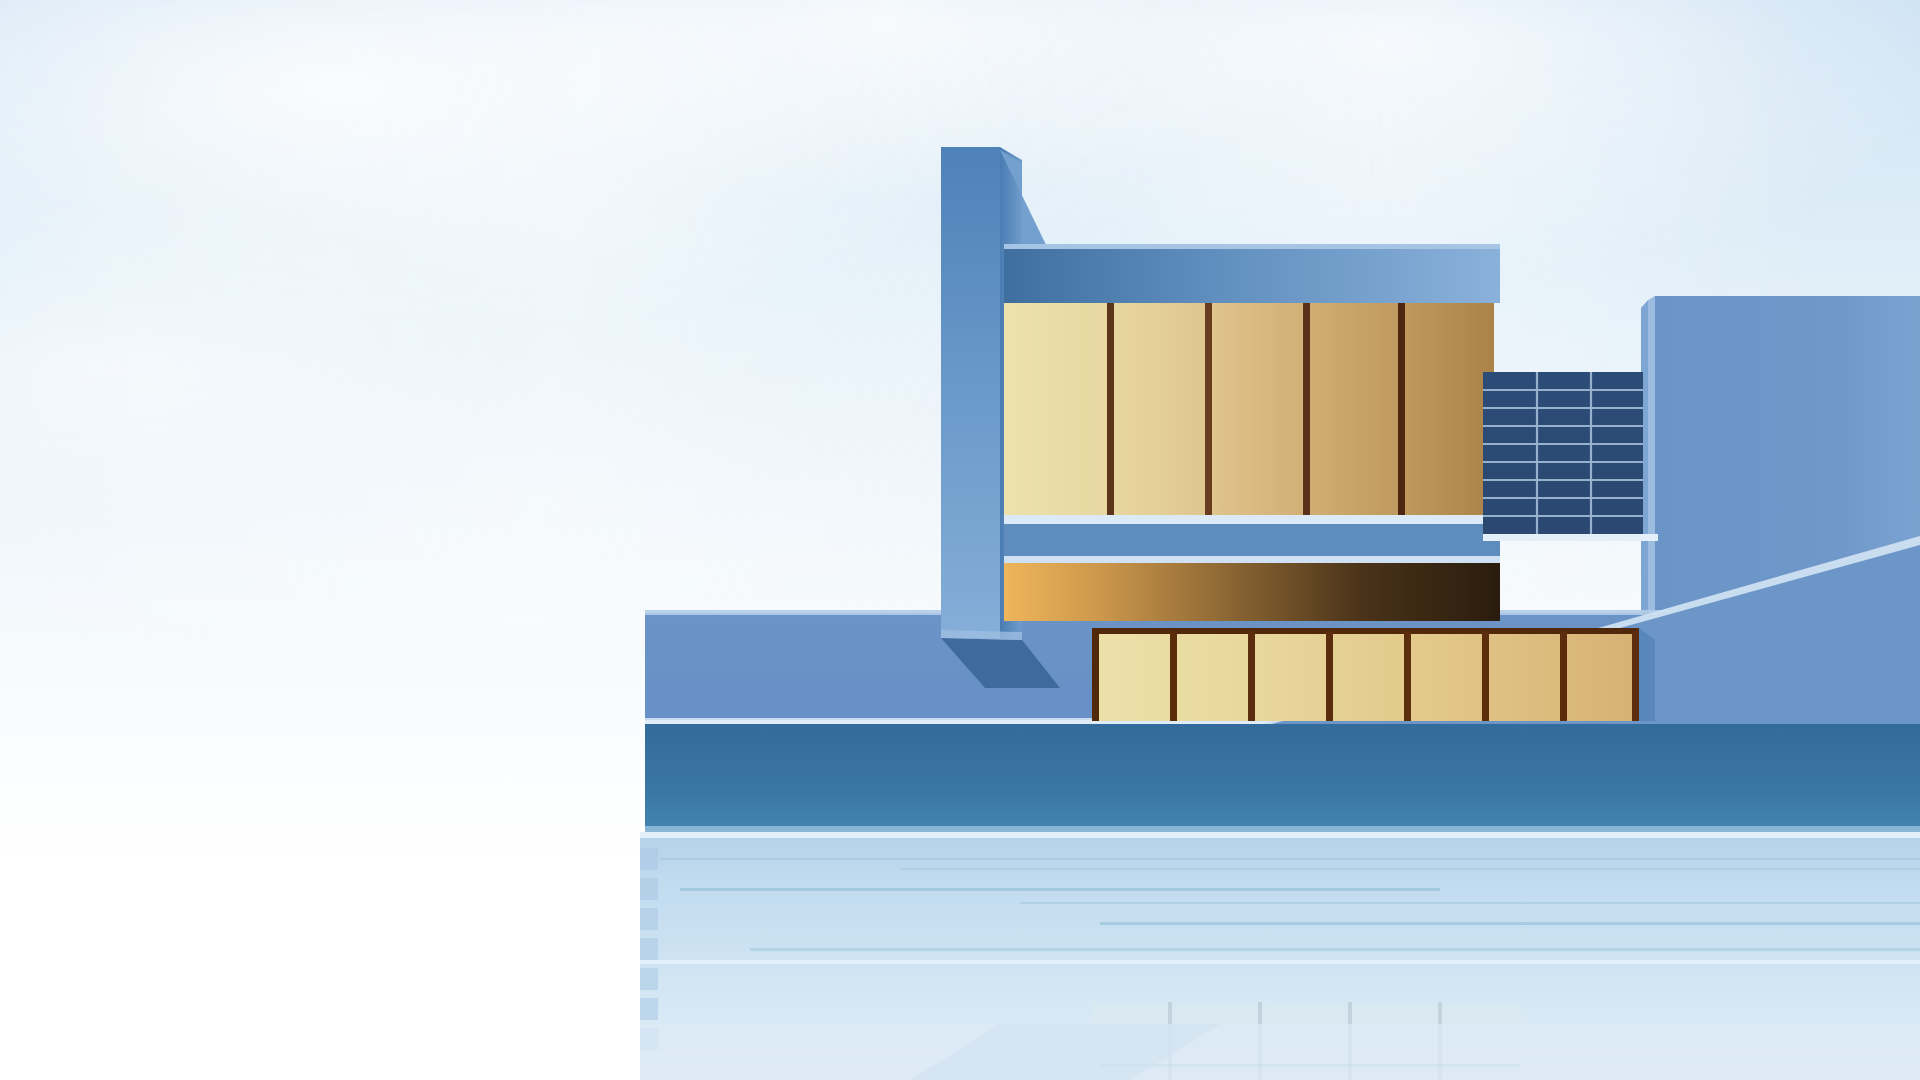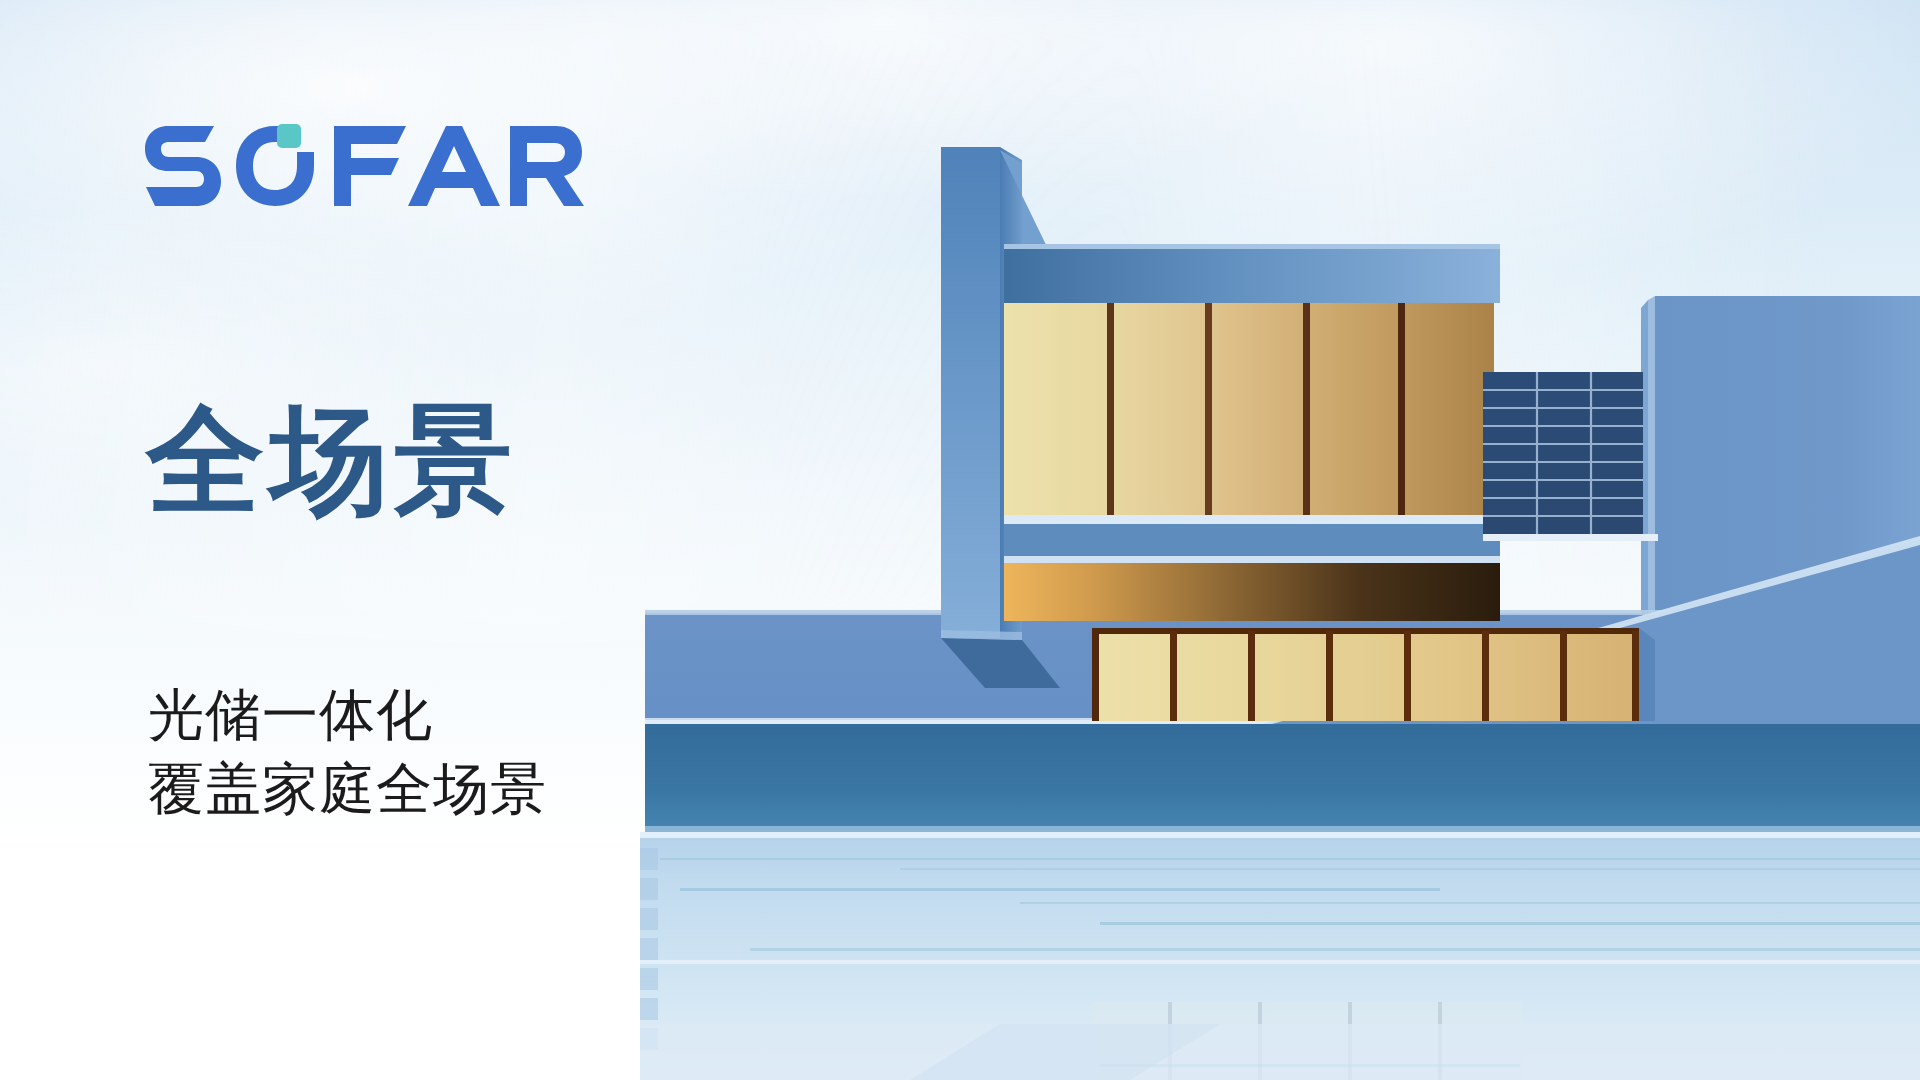--- a/index.html
+++ b/index.html
@@ -347,41 +347,14 @@
           <rect x="640" y="1028" width="18" height="22"></rect>
         </g>
 
         <polygon points="640,1024 1920,1024 1920,1080 640,1080" fill="#dceaf6" opacity="0.75"></polygon>
         <polygon points="1000,1024 1220,1024 1130,1080 910,1080" fill="#cde0f0" opacity="0.5"></polygon>
       </g>
     </g>
 
   </svg>
 
-  <div class="copy">
-
-    <svg class="logo" viewBox="0 0 440 92" aria-label="SOFAR">
-      <g fill="#3a6fd0">
-
-        <path d="M70 8 H24 C10 8 1 18 1 31 C1 44 10 53 24 53 H52 C57 53 60 56 60 61 C60 66 57 69 52 69 H2 L11 88 H52 C67 88 77 78 77 63 C77 49 67 39 52 39 H25 C20 39 17 36 17 31 C17 26 20 24 25 24 H61 Z"></path>
-
-        <path d="M131 8 C108 8 92 24 92 48 C92 72 108 88 131 88 C154 88 170 72 170 48 V34 H153 V48 C153 63 145 72 131 72 C117 72 109 63 109 48 C109 33 117 24 131 24 H153 V8 Z"></path>
-
-        <path d="M190 8 H262 L253 26 H207 V40 H255 L247 57 H207 V88 H190 Z"></path>
-
-        <path d="M302 8 H318 L356 88 H337 L329 70 H291 L283 88 H264 Z M298 54 H322 L310 28 Z"></path>
-
-        <path d="M366 8 H412 C428 8 438 19 438 34 C438 46 431 55 420 58 L440 88 H420 L402 60 H383 V88 H366 Z M383 25 V44 H411 C417 44 421 40 421 34 C421 29 417 25 411 25 Z"></path>
-      </g>
-
-      <rect x="133" y="6" width="24" height="24" rx="5" fill="#5ac7c7"></rect>
-    </svg>
-
-    <h1 class="headline">全场景</h1>
-
-    <div class="sub">
-      <span class="line">光储一体化</span>
-      <span class="line">覆盖家庭全场景</span>
-    </div>
-
-  </div>
 
 </div>
 
 </body></html>

